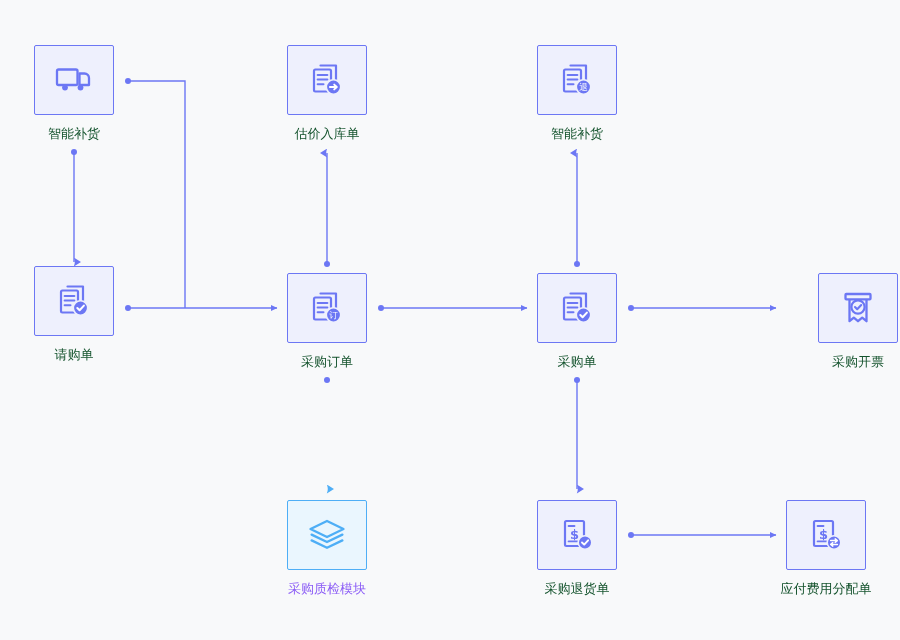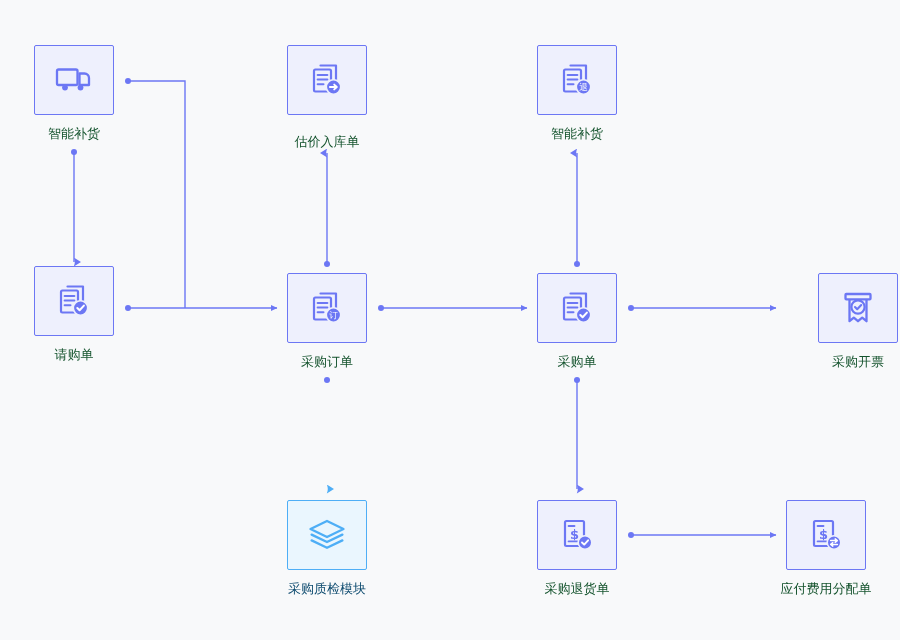--- a/index.html
+++ b/index.html
@@ -53,21 +53,21 @@
   }
   .node-label {
     margin-top: 11px;
     font-size: 13px;
     line-height: 16px;
     color: #14532d;
     white-space: nowrap;
     text-align: center;
   }
   .node.accent-cyan .node-label {
-    color: #0c4a6e;
+    color: #8b5cf6;
   }
   .node-box svg {
     display: block;
   }
 </style>
 </head>
 <body>
 
 <div id="canvas">
 
@@ -166,21 +166,21 @@
           <line x1="8.6" y1="17.6" x2="18.4" y2="17.6" stroke="#6c77f4" stroke-width="2" stroke-linecap="round"></line>
           <line x1="8.6" y1="22.2" x2="14.5" y2="22.2" stroke="#6c77f4" stroke-width="2" stroke-linecap="round"></line>
           <circle cx="24.5" cy="25" r="7.2" fill="#6c77f4" stroke="#eef0fd" stroke-width="1.6"></circle>
           <path d="M21.3,25 L23.6,27.3 L27.9,22.6" fill="none" stroke="#ffffff" stroke-width="2" stroke-linecap="round" stroke-linejoin="round"></path>
         </svg>
       </span>
     </div>
     <div class="node-label">请购单</div>
   </div>
 
-  <div class="node" style="left:287px; top:45px;gap:8px;">
+  <div class="node" style="left:287px; top:45px;">
     <div class="node-box">
       <span>
         <svg width="36" height="36" viewBox="0 0 36 36">
           <path d="M11.5,3.5 L27,3.5 L27,22" fill="none" stroke="#6c77f4" stroke-width="2.2" stroke-linejoin="round" stroke-linecap="round"></path>
           <rect x="5" y="7.5" width="17" height="22" rx="1.4" fill="none" stroke="#6c77f4" stroke-width="2.2"></rect>
           <line x1="8.6" y1="13" x2="18.4" y2="13" stroke="#6c77f4" stroke-width="2" stroke-linecap="round"></line>
           <line x1="8.6" y1="17.6" x2="18.4" y2="17.6" stroke="#6c77f4" stroke-width="2" stroke-linecap="round"></line>
           <line x1="8.6" y1="22.2" x2="14.5" y2="22.2" stroke="#6c77f4" stroke-width="2" stroke-linecap="round"></line>
           <circle cx="24.5" cy="25" r="7.2" fill="#6c77f4" stroke="#eef0fd" stroke-width="1.6"></circle>
           <path d="M20.9,25 L27.6,25 M25.2,22.6 L27.8,25 L25.2,27.4" fill="none" stroke="#ffffff" stroke-width="1.9" stroke-linecap="round" stroke-linejoin="round"></path>

